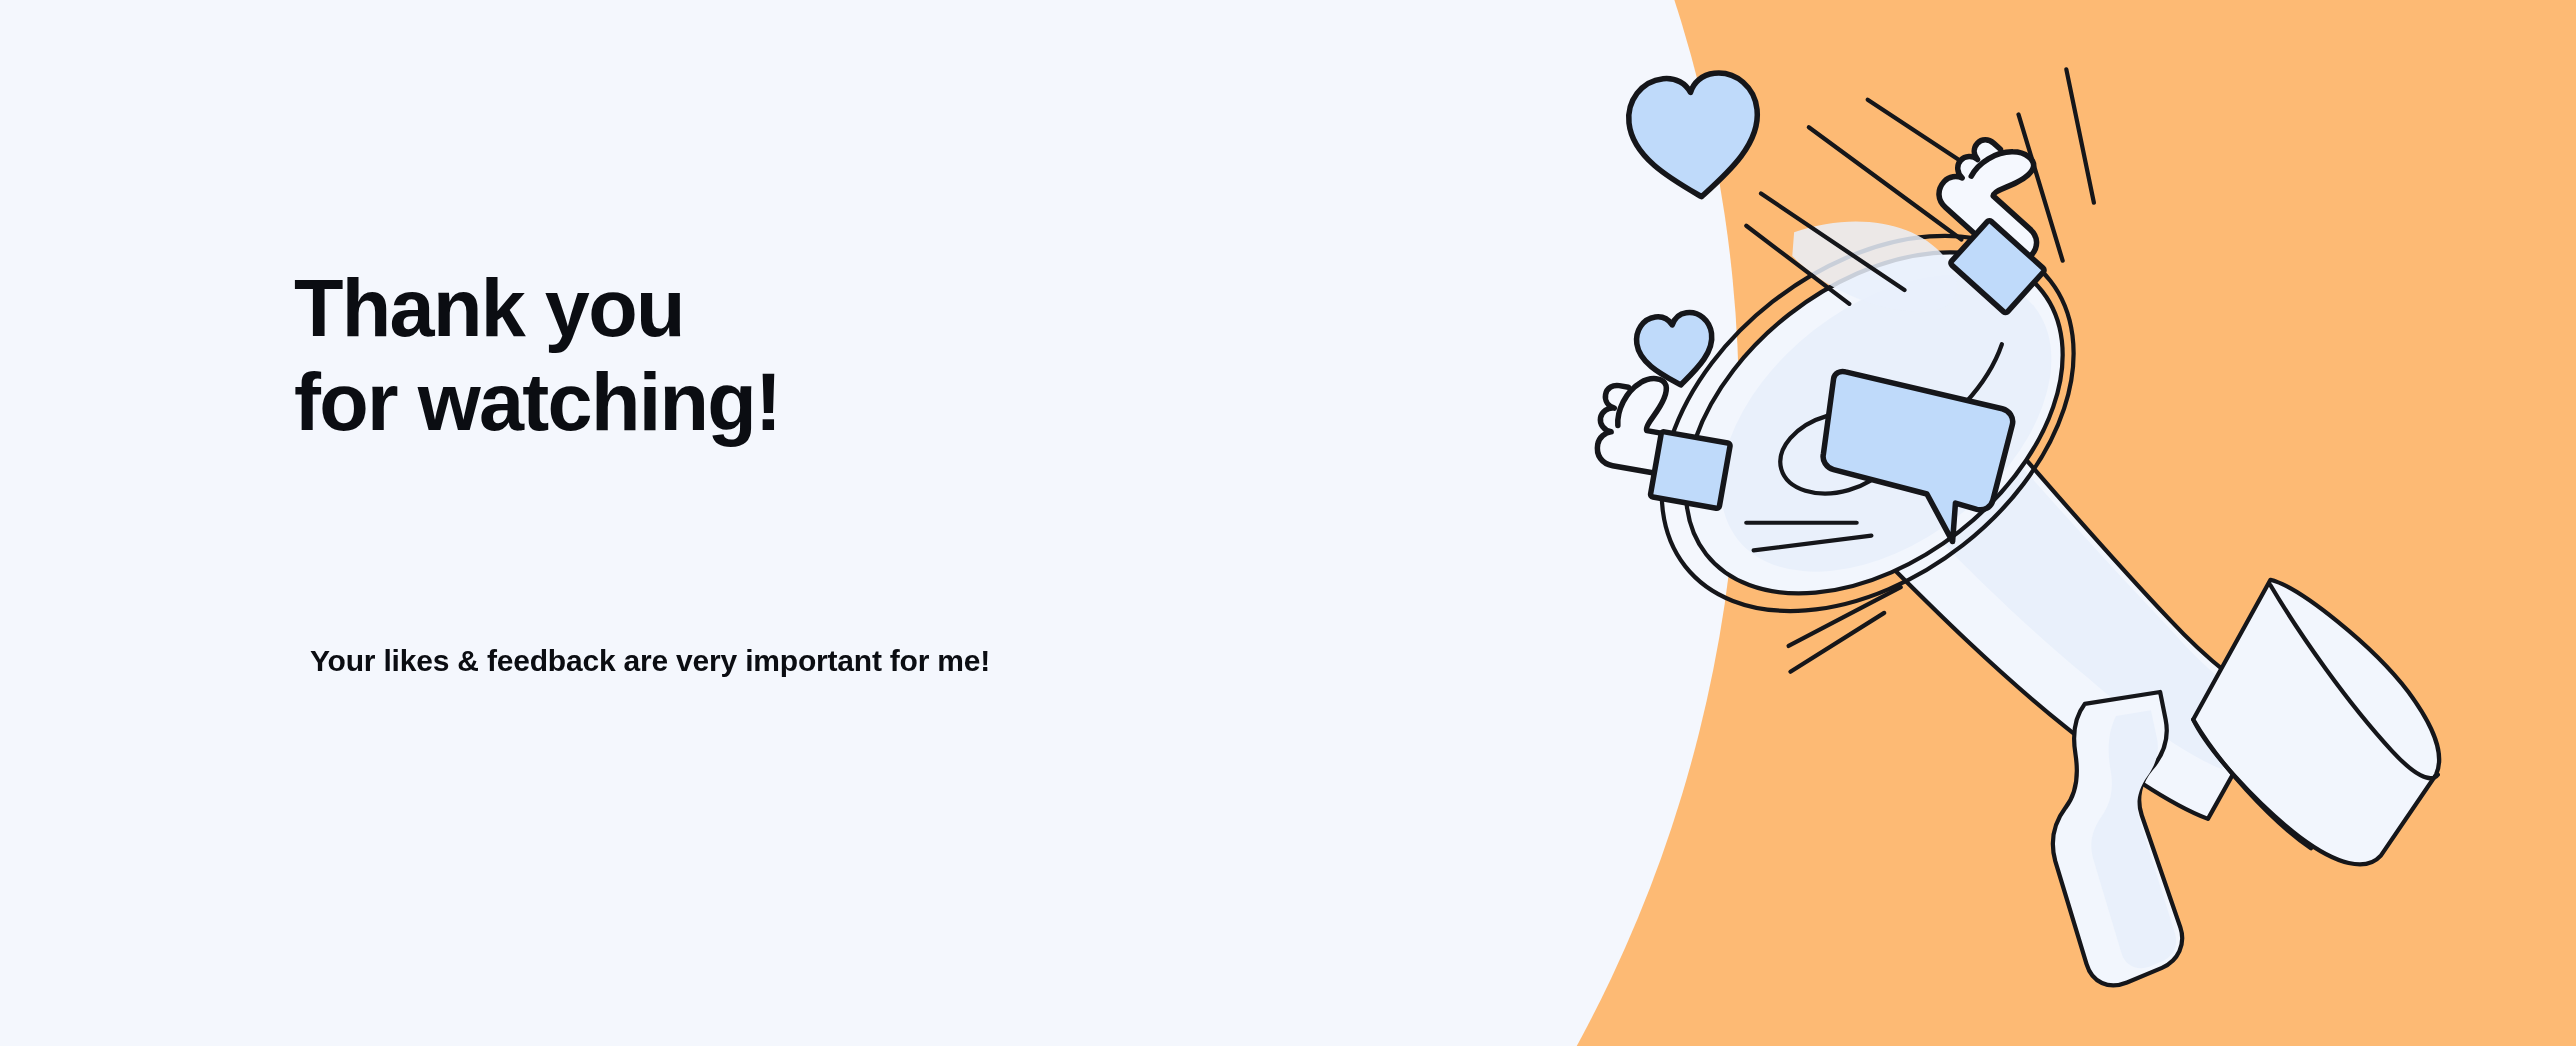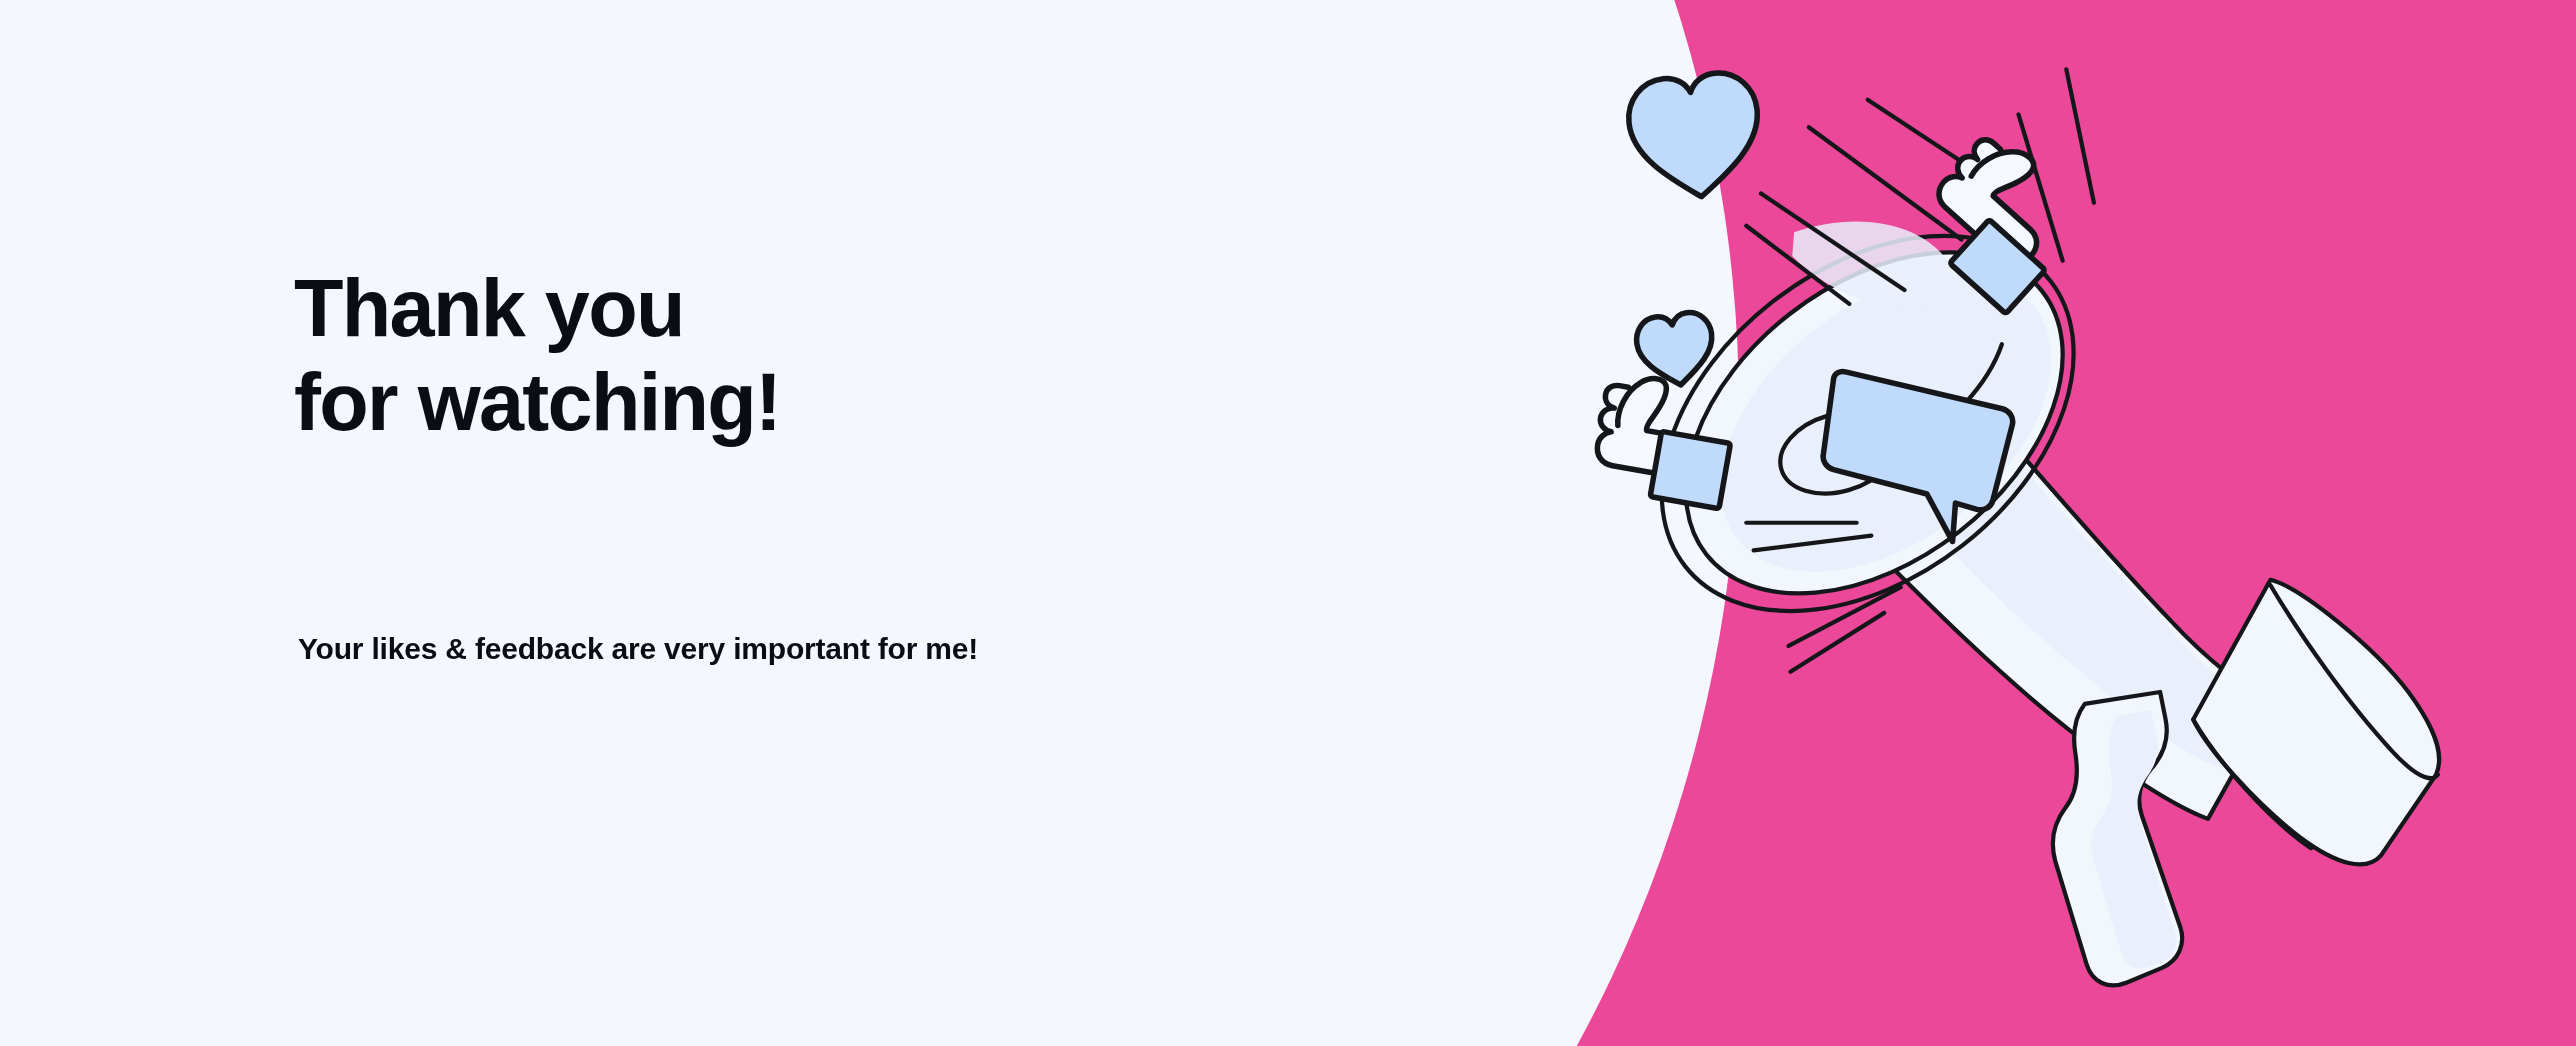--- a/index.html
+++ b/index.html
@@ -9,21 +9,21 @@
   }
   body {
     font-family: "Liberation Sans", sans-serif;
   }
 
   #slide {
     position: relative;
     width: 2576px;
     height: 1047px;
     overflow: hidden;
-    background: #ec4899;
+    background: #fdba74;
   }
 
   
   #bg-blob {
     position: absolute;
     left: -920px;
     top: -920px;
     width: 2659px;
     height: 2659px;
     border-radius: 50%;
@@ -43,21 +43,21 @@
     margin: 0;
     color: #0b0d12;
     font-size: 81px;
     line-height: 1.16;
     font-weight: 700;
     letter-spacing: -1.7px;
     white-space: pre-line;
   }
 
   #subtitle {
-    margin: 4px;
+    margin: 16px;
     position: absolute;
     top: 366px;
     left: 0;
     color: #0b0d12;
     font-size: 30px;
     font-weight: 700;
     letter-spacing: -0.2px;
     white-space: nowrap;
   }
 

